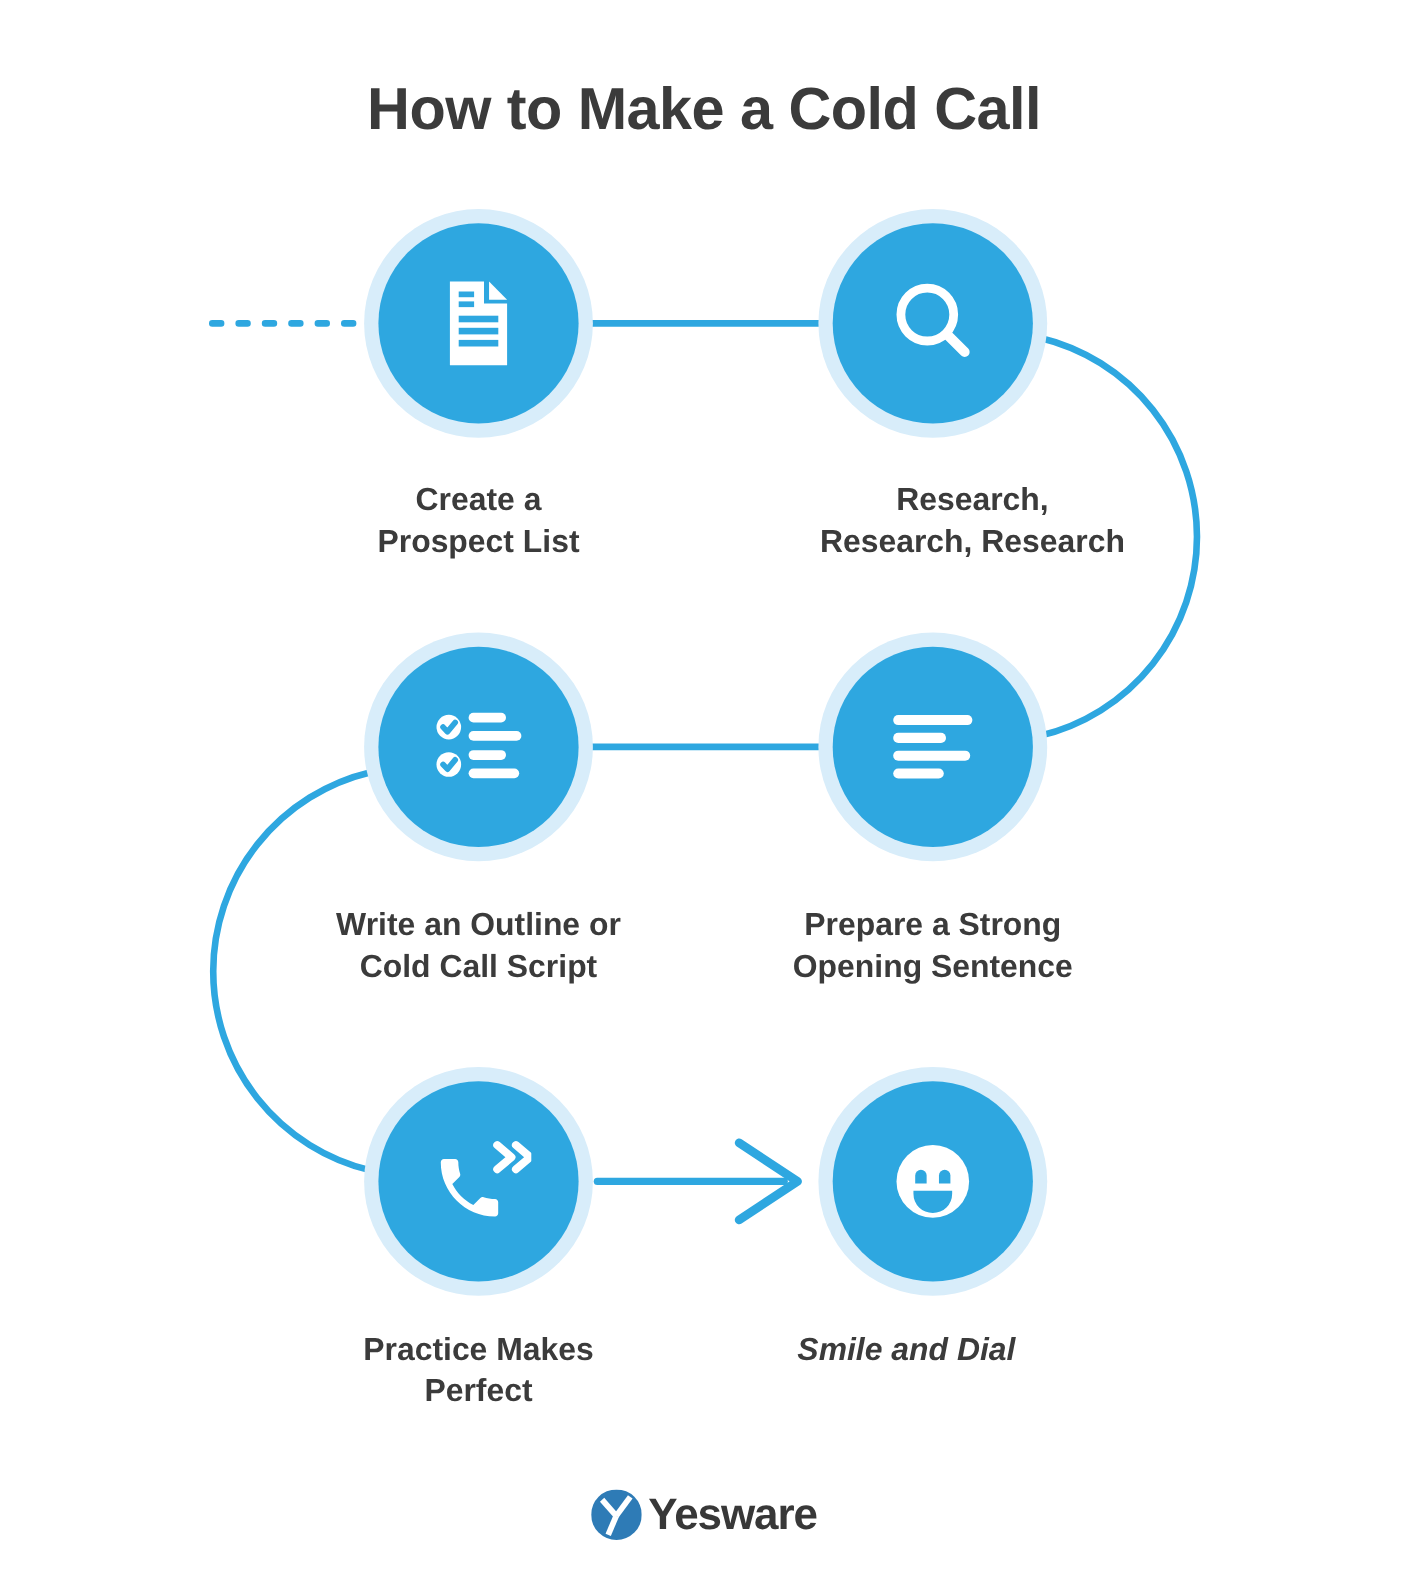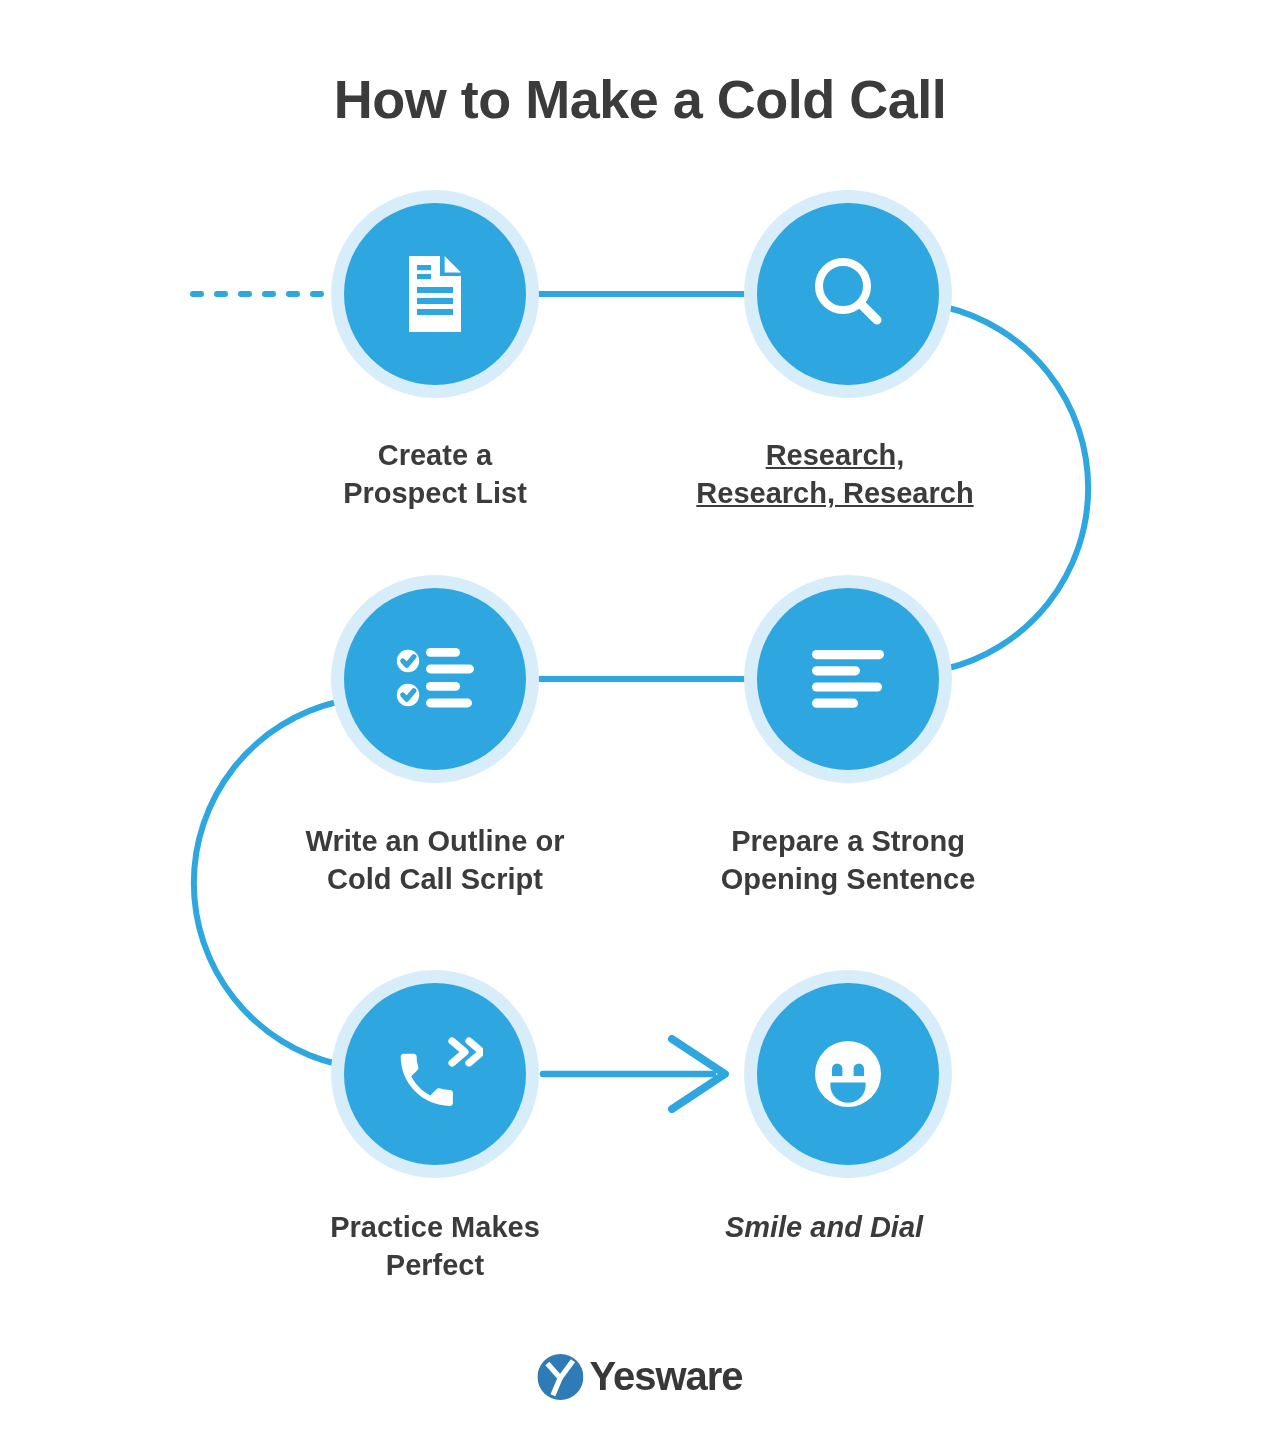--- a/index.html
+++ b/index.html
@@ -27,26 +27,26 @@
         display:flex;align-items:center;justify-content:center;}
   .icon{width:96px;height:96px;display:block;}
 
   .n1{left:435px;top:282px;} .n2{left:848px;top:282px;}
   .n3{left:435px;top:667px;} .n4{left:848px;top:667px;}
   .n5{left:435px;top:1062px;} .n6{left:848px;top:1062px;}
 
   .label{position:absolute;width:440px;transform:translateX(-50%);text-align:center;
          font-size:29px;font-weight:bold;line-height:38px;color:var(--text);
          white-space:pre-line;z-index:1;}
-  .l1{left:435px;top:424px;text-align:center;} .l2{left:835px;top:424px;text-decoration:underline;}
+  .l1{left:435px;top:424px;text-align:center;} .l2{left:884px;top:424px;}
   .l3{left:435px;top:810px;} .l4{left:848px;top:810px;}
   .l5{left:435px;top:1196px;} .l6{left:824px;top:1196px;font-style:italic;}
 
   .footer-logo{position:absolute;left:50%;top:1342px;transform:translateX(-50%);
-               display:flex;gap:6px;z-index:1;}
+               display:flex;align-items:center;gap:6px;z-index:1;}
   .logo-mark{width:46px;height:46px;display:block;}
   .logo-circle{fill:var(--logo-blue);}
   .logo-text{font-size:40px;font-weight:bold;color:#383838;letter-spacing:-1px;}
 </style>
 </head>
 <body>
 
 <div class="canvas">
 
   <div class="title">How to Make a Cold Call</div>

